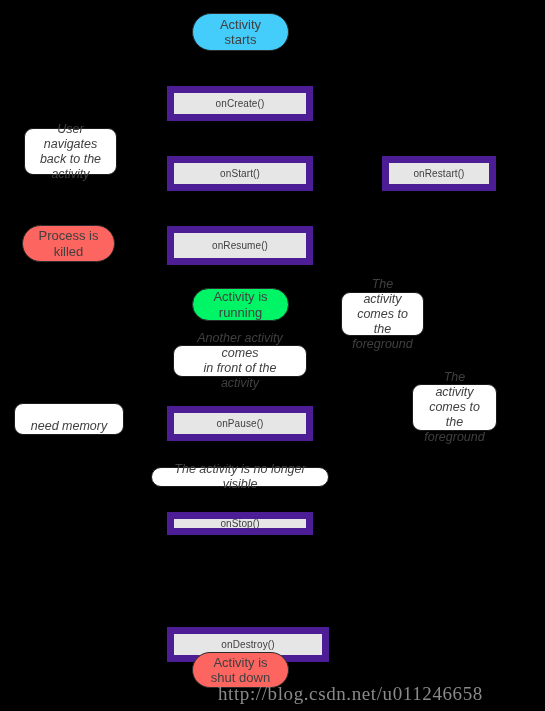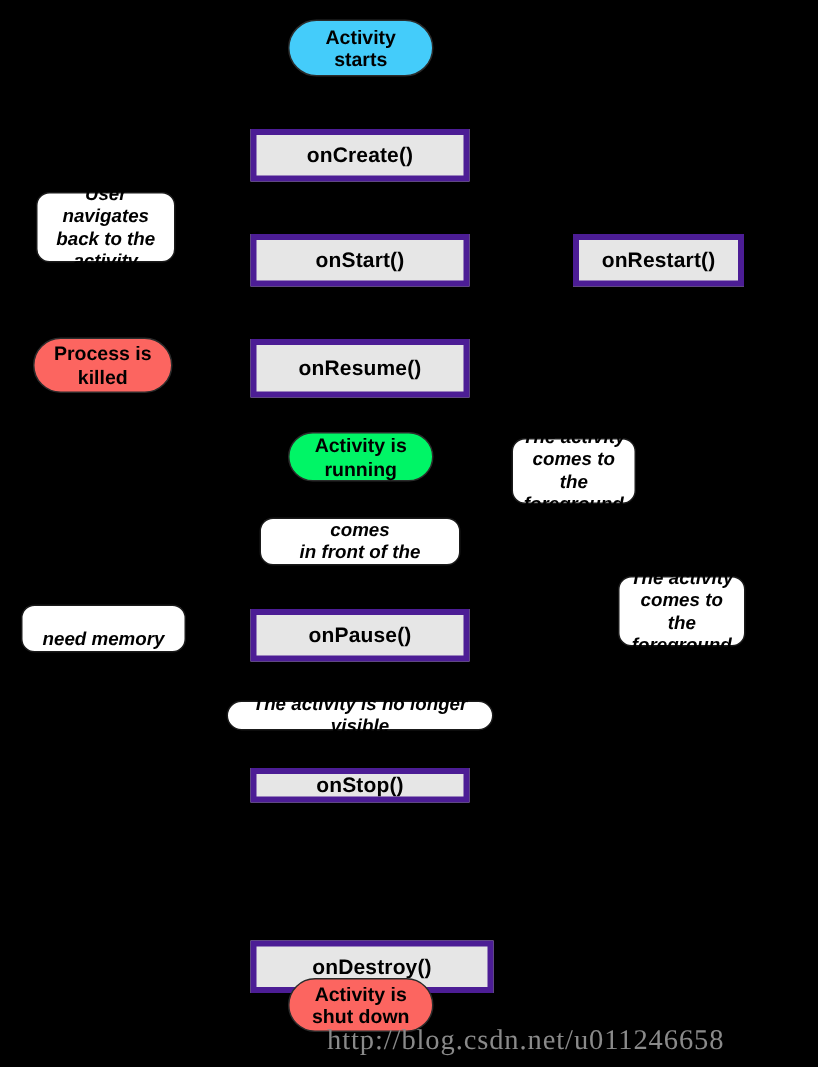--- a/index.html
+++ b/index.html
@@ -21,50 +21,49 @@
 
   
   .node {
     position: absolute;
     box-sizing: border-box;
     display: flex;
     align-items: center;
     justify-content: center;
     text-align: center;
     line-height: 1.18;
-    color: #000000;
-    font-weight: bold;
+    color: #404040;
   }
 
   
   .method {
     background: #E6E6E6;
-    border: 4px solid #4c1d95;
-    font-size: 14px;
+    border: 7px solid #4c1d95;
+    font-size: 10px;
     letter-spacing: 0.1px;
   }
 
   
   .state {
     border: 1px solid #2b2b2b;
     border-radius: 19px;
     font-size: 13px;
   }
   .state-start   { background: #44CCFA; }
   .state-running { background: #00F566; }
   .state-danger  { background: #FC6560; }
 
   
   .note {
     background: #FFFFFF;
     border: 1px solid #1a1a1a;
     border-radius: 9px;
     font-style: italic;
     font-size: 12.5px;
-    padding: 2px 5px;
+    padding: 2px 13px;
     line-height: 1.2;
   }
   .note-pill {
     border-radius: 999px;
     padding: 1px 10px;
   }
 
   
   #watermark {
     position: absolute;

